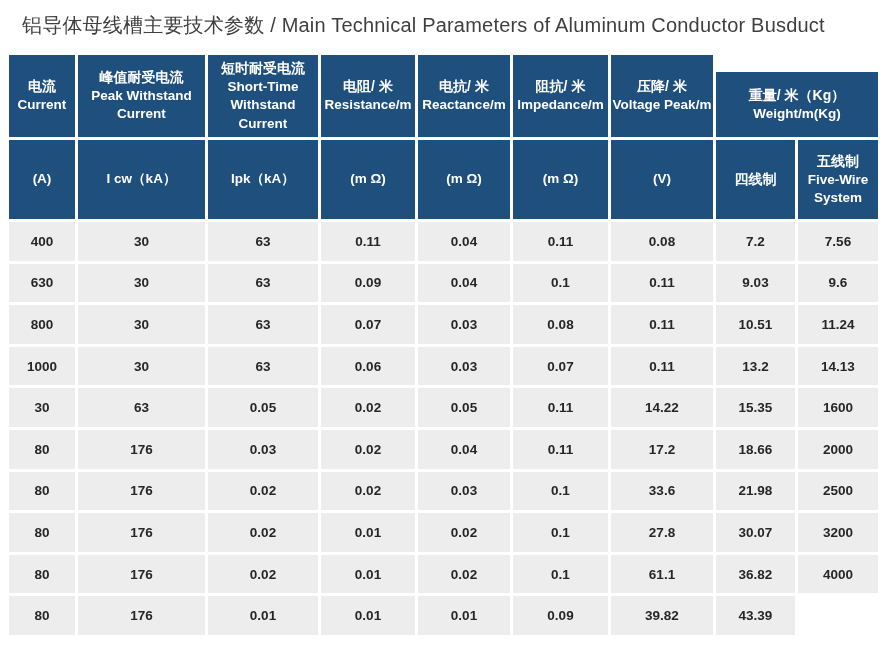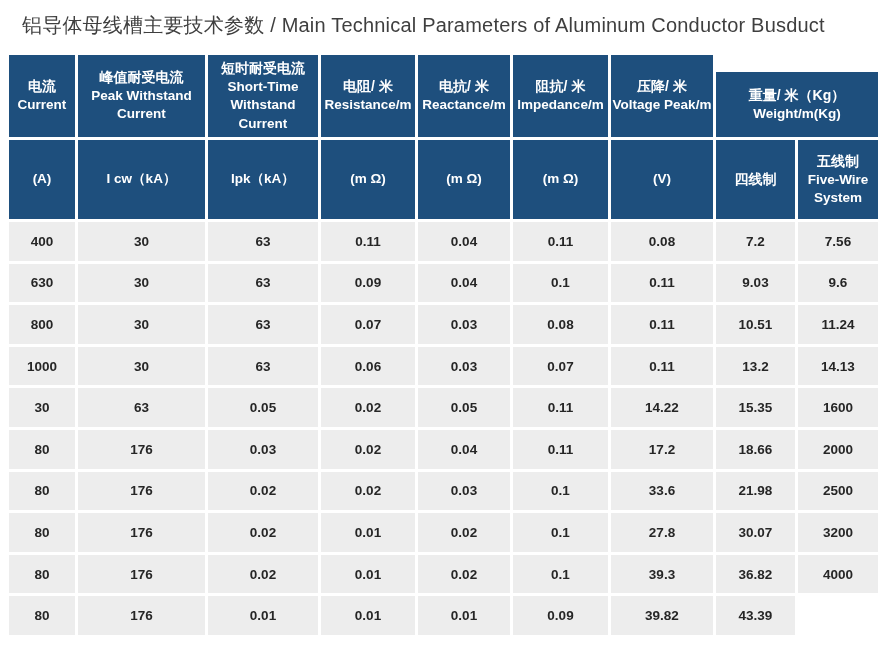--- a/index.html
+++ b/index.html
@@ -202,21 +202,21 @@
       <div class="dc">0.1</div>
       <div class="dc">27.8</div>
       <div class="dc">30.07</div>
       <div class="dc">3200</div>
       <div class="dc">80</div>
       <div class="dc">176</div>
       <div class="dc">0.02</div>
       <div class="dc">0.01</div>
       <div class="dc">0.02</div>
       <div class="dc">0.1</div>
-      <div class="dc">39.3</div>
+      <div class="dc">61.1</div>
       <div class="dc">36.82</div>
       <div class="dc">4000</div>
       <div class="dc">80</div>
       <div class="dc">176</div>
       <div class="dc">0.01</div>
       <div class="dc">0.01</div>
       <div class="dc">0.01</div>
       <div class="dc">0.09</div>
       <div class="dc">39.82</div>
       <div class="dc">43.39</div>

